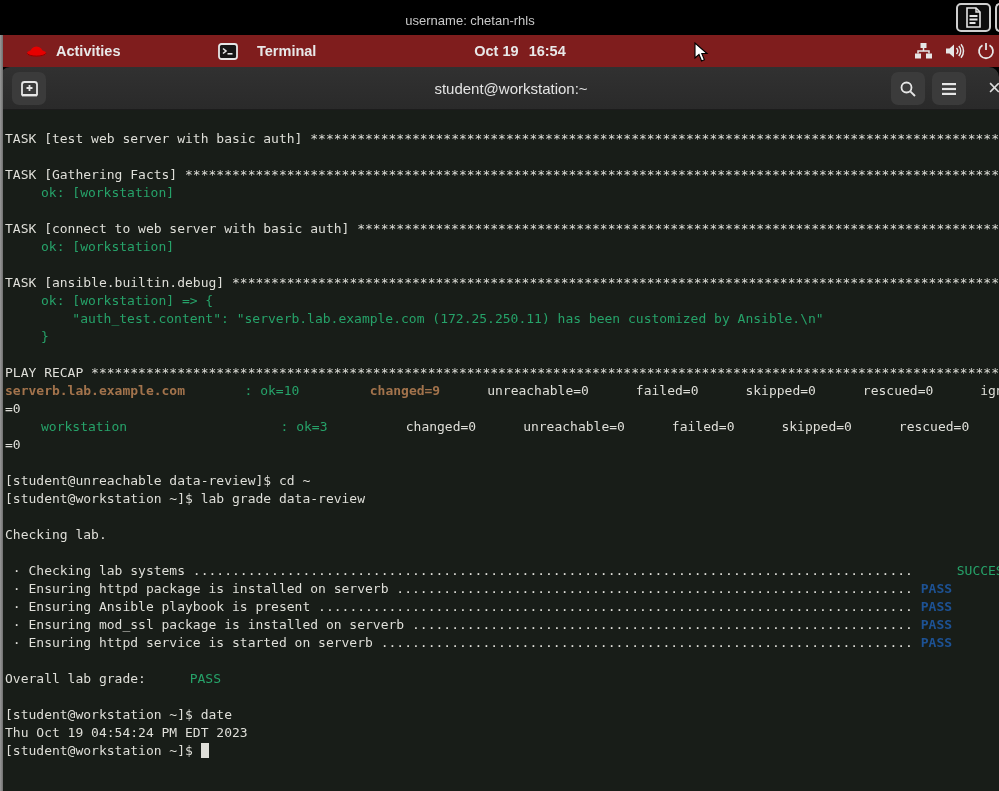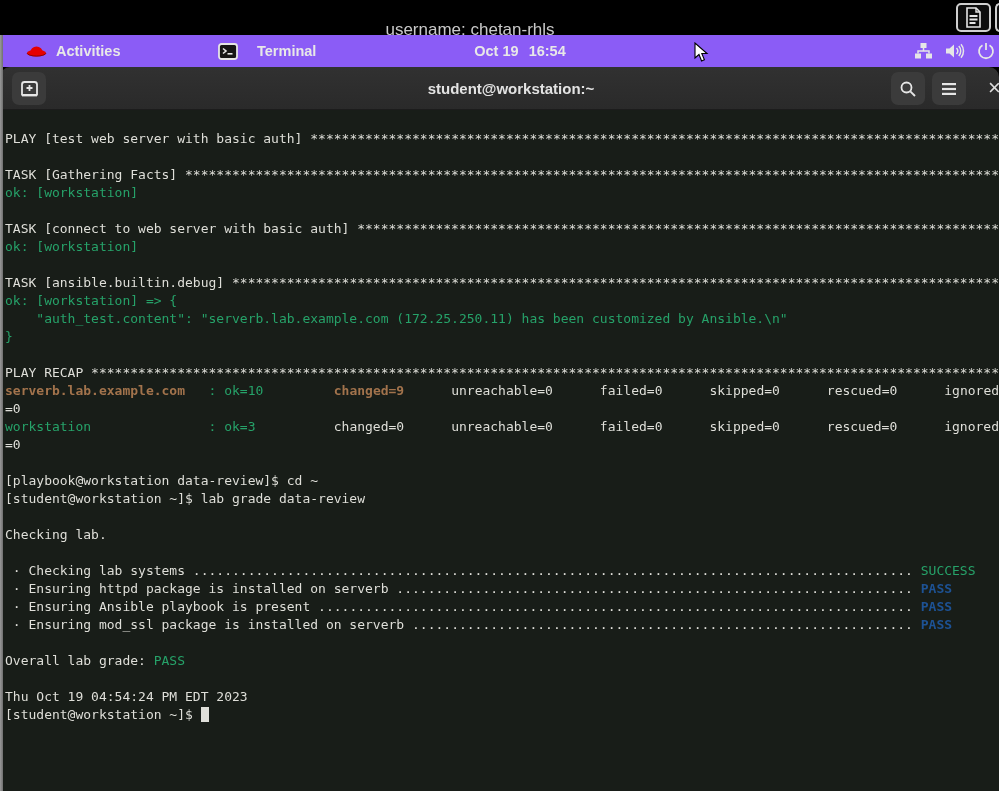--- a/index.html
+++ b/index.html
@@ -1,59 +1,59 @@
 <!DOCTYPE html>
 <html style="--term-bg: #181d18; --fg: #dfdfd9; --green: #26a269; --orange: #a2734c; --blue: #1d5294;"><head>
 <meta charset="utf-8">
 <style>
   * { margin:0; padding:0; box-sizing:border-box; }
   html,body { width:999px; height:791px; overflow:hidden; background:#000; }
   body { position:relative; font-family:"Liberation Sans", sans-serif; }
 
   
   .remote-bar { position:absolute; top:0; left:0; width:999px; height:35px; background:#000; }
-  .remote-username { position:absolute; top:20px; left:470px; transform:translateX(-50%);
-    color:#c9c9c9; font-size:17px; white-space:nowrap; }
+  .remote-username { position:absolute; top:13px; left:470px; transform:translateX(-50%);
+    color:#c9c9c9; font-size:13px; white-space:nowrap; }
   .doc-btn { position:absolute; top:3px; width:35px; height:29px; border:2px solid #cfcfcf;
     border-radius:5px; background:#0d0d0d; display:flex; align-items:center; justify-content:center; }
   .doc-btn.partial { left:995px; width:10px; border-right:none; border-radius:5px 0 0 5px; }
 
   
   .left-strip { position:absolute; left:0; top:35px; width:3px; height:756px;
     background:linear-gradient(90deg,#9a9a9a,#6f6f6f); z-index:9; }
 
   
-  .gnome-bar { position:absolute; top:35px; left:0; width:999px; height:32px; background:#8b5cf6;
+  .gnome-bar { position:absolute; top:35px; left:0; width:999px; height:32px; background:#7f1d1d;
     color:#e8e8e8; font-weight:700; font-size:14.5px; }
   .gnome-item { position:absolute; top:0; height:32px; display:flex; align-items:center; gap:9px;
     padding:0 8px; cursor:default; }
   .gb-activities { left:18px; }
   .gb-appmenu { left:210px;gap:19px; }
   .gb-clock { left:520px; transform:translateX(-50%); gap:10px; }
   .gb-sysicons { right:0px; gap:12px; padding-right:4px; }
 
   
   .terminal-window { position:absolute; top:67px; left:0; width:999px; height:724px; }
   .headerbar { position:relative; height:43px; border-radius:10px 10px 0 0; overflow:hidden;
     background:linear-gradient(#313131,#2a2a2a); border-bottom:1px solid #1c1c1c; }
   .hb-title { position:absolute; top:0; left:511px; transform:translateX(-50%); height:42px;
-    display:flex; align-items:center; color:#e3e3e3; font-weight:700; font-size:15px; white-space:nowrap; }
+    display:flex; align-items:center; color:#e3e3e3; font-weight:400; font-size:15px; white-space:nowrap; }
   .hb-btn { position:absolute; top:5px; width:34px; height:33px; background:#3b3b3b; border:none;
     border-radius:7px; display:flex; align-items:center; justify-content:center; cursor:pointer; }
   .hb-newtab { left:12px; }
   .hb-search { left:891px; }
   .hb-menu { left:932px; }
   .hb-close { position:absolute; top:8px; left:988px; color:#dddddd; font-size:22px; font-weight:400; }
 
   .terminal-body { position:absolute; top:43px; left:0; width:999px; height:681px;
     background:var(--term-bg,#181d18); overflow:hidden; padding:20px 0 0 5px;
     font-family:"DejaVu Sans Mono", monospace; font-size:13px; line-height:18px; }
   .term-line { height:18px; white-space:pre; }
   .c-d  { color:var(--fg,#dfdfd9); }
-  .c-g  { color:var(--green,#26a269); }
+  .c-g  { color:var(--green,#26a269);margin-left:36px; }
   .c-o  { color:var(--orange,#a2734c);font-weight:bold; }
   .c-b  { color:var(--blue,#1d5294); font-weight:700; }
   .c-cursor { background:var(--fg,#dfdfd9); color:transparent; }
 
   
   .mouse-cursor { position:absolute; left:694px; top:42px; z-index:20; }
 
   svg { display:block; }
 </style>
 </head>
@@ -159,47 +159,49 @@
         <svg width="16" height="14" viewBox="0 0 16 14">
           <rect x="1" y="1" width="14" height="2.2" fill="#e6e6e6"></rect>
           <rect x="1" y="5.9" width="14" height="2.2" fill="#e6e6e6"></rect>
           <rect x="1" y="10.8" width="14" height="2.2" fill="#e6e6e6"></rect>
         </svg>
       </span>
     </button>
     <span class="hb-close">×</span>
   </div>
   <div class="terminal-body" id="terminal-body">
-      <div class="term-line"><span class="c-d">PLAY [test web server with basic auth] </span><span class="c-d">***********************************************************************************************</span></div>
+      <div class="term-line"><span class="c-d">TASK [test web server with basic auth] </span><span class="c-d">***********************************************************************************************</span></div>
       <div class="term-line"></div>
       <div class="term-line"><span class="c-d">TASK [Gathering Facts] </span><span class="c-d">***************************************************************************************************************</span></div>
       <div class="term-line"><span class="c-g">ok: [workstation]</span></div>
       <div class="term-line"></div>
       <div class="term-line"><span class="c-d">TASK [connect to web server with basic auth] </span><span class="c-d">*****************************************************************************************</span></div>
       <div class="term-line"><span class="c-g">ok: [workstation]</span></div>
       <div class="term-line"></div>
       <div class="term-line"><span class="c-d">TASK [ansible.builtin.debug] </span><span class="c-d">*********************************************************************************************************</span></div>
       <div class="term-line"><span class="c-g">ok: [workstation] =&gt; {</span></div>
       <div class="term-line"><span class="c-g">    "auth_test.content": "serverb.lab.example.com (172.25.250.11) has been customized by Ansible.\n"</span></div>
       <div class="term-line"><span class="c-g">}</span></div>
       <div class="term-line"></div>
       <div class="term-line"><span class="c-d">PLAY RECAP </span><span class="c-d">***************************************************************************************************************************</span></div>
       <div class="term-line"><span class="c-o">serverb.lab.example.com</span><span class="c-d">   </span><span class="c-g">: ok=10</span><span class="c-d">         </span><span class="c-o">changed=9</span><span class="c-d">      unreachable=0      failed=0      skipped=0      rescued=0      ignored=0</span></div>
       <div class="term-line"><span class="c-d">=0</span></div>
       <div class="term-line"><span class="c-g">workstation</span><span class="c-d">               </span><span class="c-g">: ok=3</span><span class="c-d">          changed=0      unreachable=0      failed=0      skipped=0      rescued=0      ignored=0</span></div>
       <div class="term-line"><span class="c-d">=0</span></div>
       <div class="term-line"></div>
-      <div class="term-line"><span class="c-d">[playbook@workstation data-review]$ cd ~</span></div>
+      <div class="term-line"><span class="c-d">[student@unreachable data-review]$ cd ~</span></div>
       <div class="term-line"><span class="c-d">[student@workstation ~]$ lab grade data-review</span></div>
       <div class="term-line"></div>
       <div class="term-line"><span class="c-d">Checking lab.</span></div>
       <div class="term-line"></div>
       <div class="term-line"><span class="c-d"> · Checking lab systems </span><span class="c-d">............................................................................................</span><span class="c-d"> </span><span class="c-g">SUCCESS</span></div>
       <div class="term-line"><span class="c-d"> · Ensuring httpd package is installed on serverb </span><span class="c-d">..................................................................</span><span class="c-d"> </span><span class="c-b">PASS</span></div>
       <div class="term-line"><span class="c-d"> · Ensuring Ansible playbook is present </span><span class="c-d">............................................................................</span><span class="c-d"> </span><span class="c-b">PASS</span></div>
       <div class="term-line"><span class="c-d"> · Ensuring mod_ssl package is installed on serverb </span><span class="c-d">................................................................</span><span class="c-d"> </span><span class="c-b">PASS</span></div>
+      <div class="term-line"><span class="c-d"> · Ensuring httpd service is started on serverb </span><span class="c-d">....................................................................</span><span class="c-d"> </span><span class="c-b">PASS</span></div>
       <div class="term-line"></div>
       <div class="term-line"><span class="c-d">Overall lab grade: </span><span class="c-g">PASS</span></div>
       <div class="term-line"></div>
+      <div class="term-line"><span class="c-d">[student@workstation ~]$ date</span></div>
       <div class="term-line"><span class="c-d">Thu Oct 19 04:54:24 PM EDT 2023</span></div>
       <div class="term-line"><span class="c-d">[student@workstation ~]$ </span><span class="c-cursor"> </span></div>
     </div>
 </div>
 
 </body></html>

